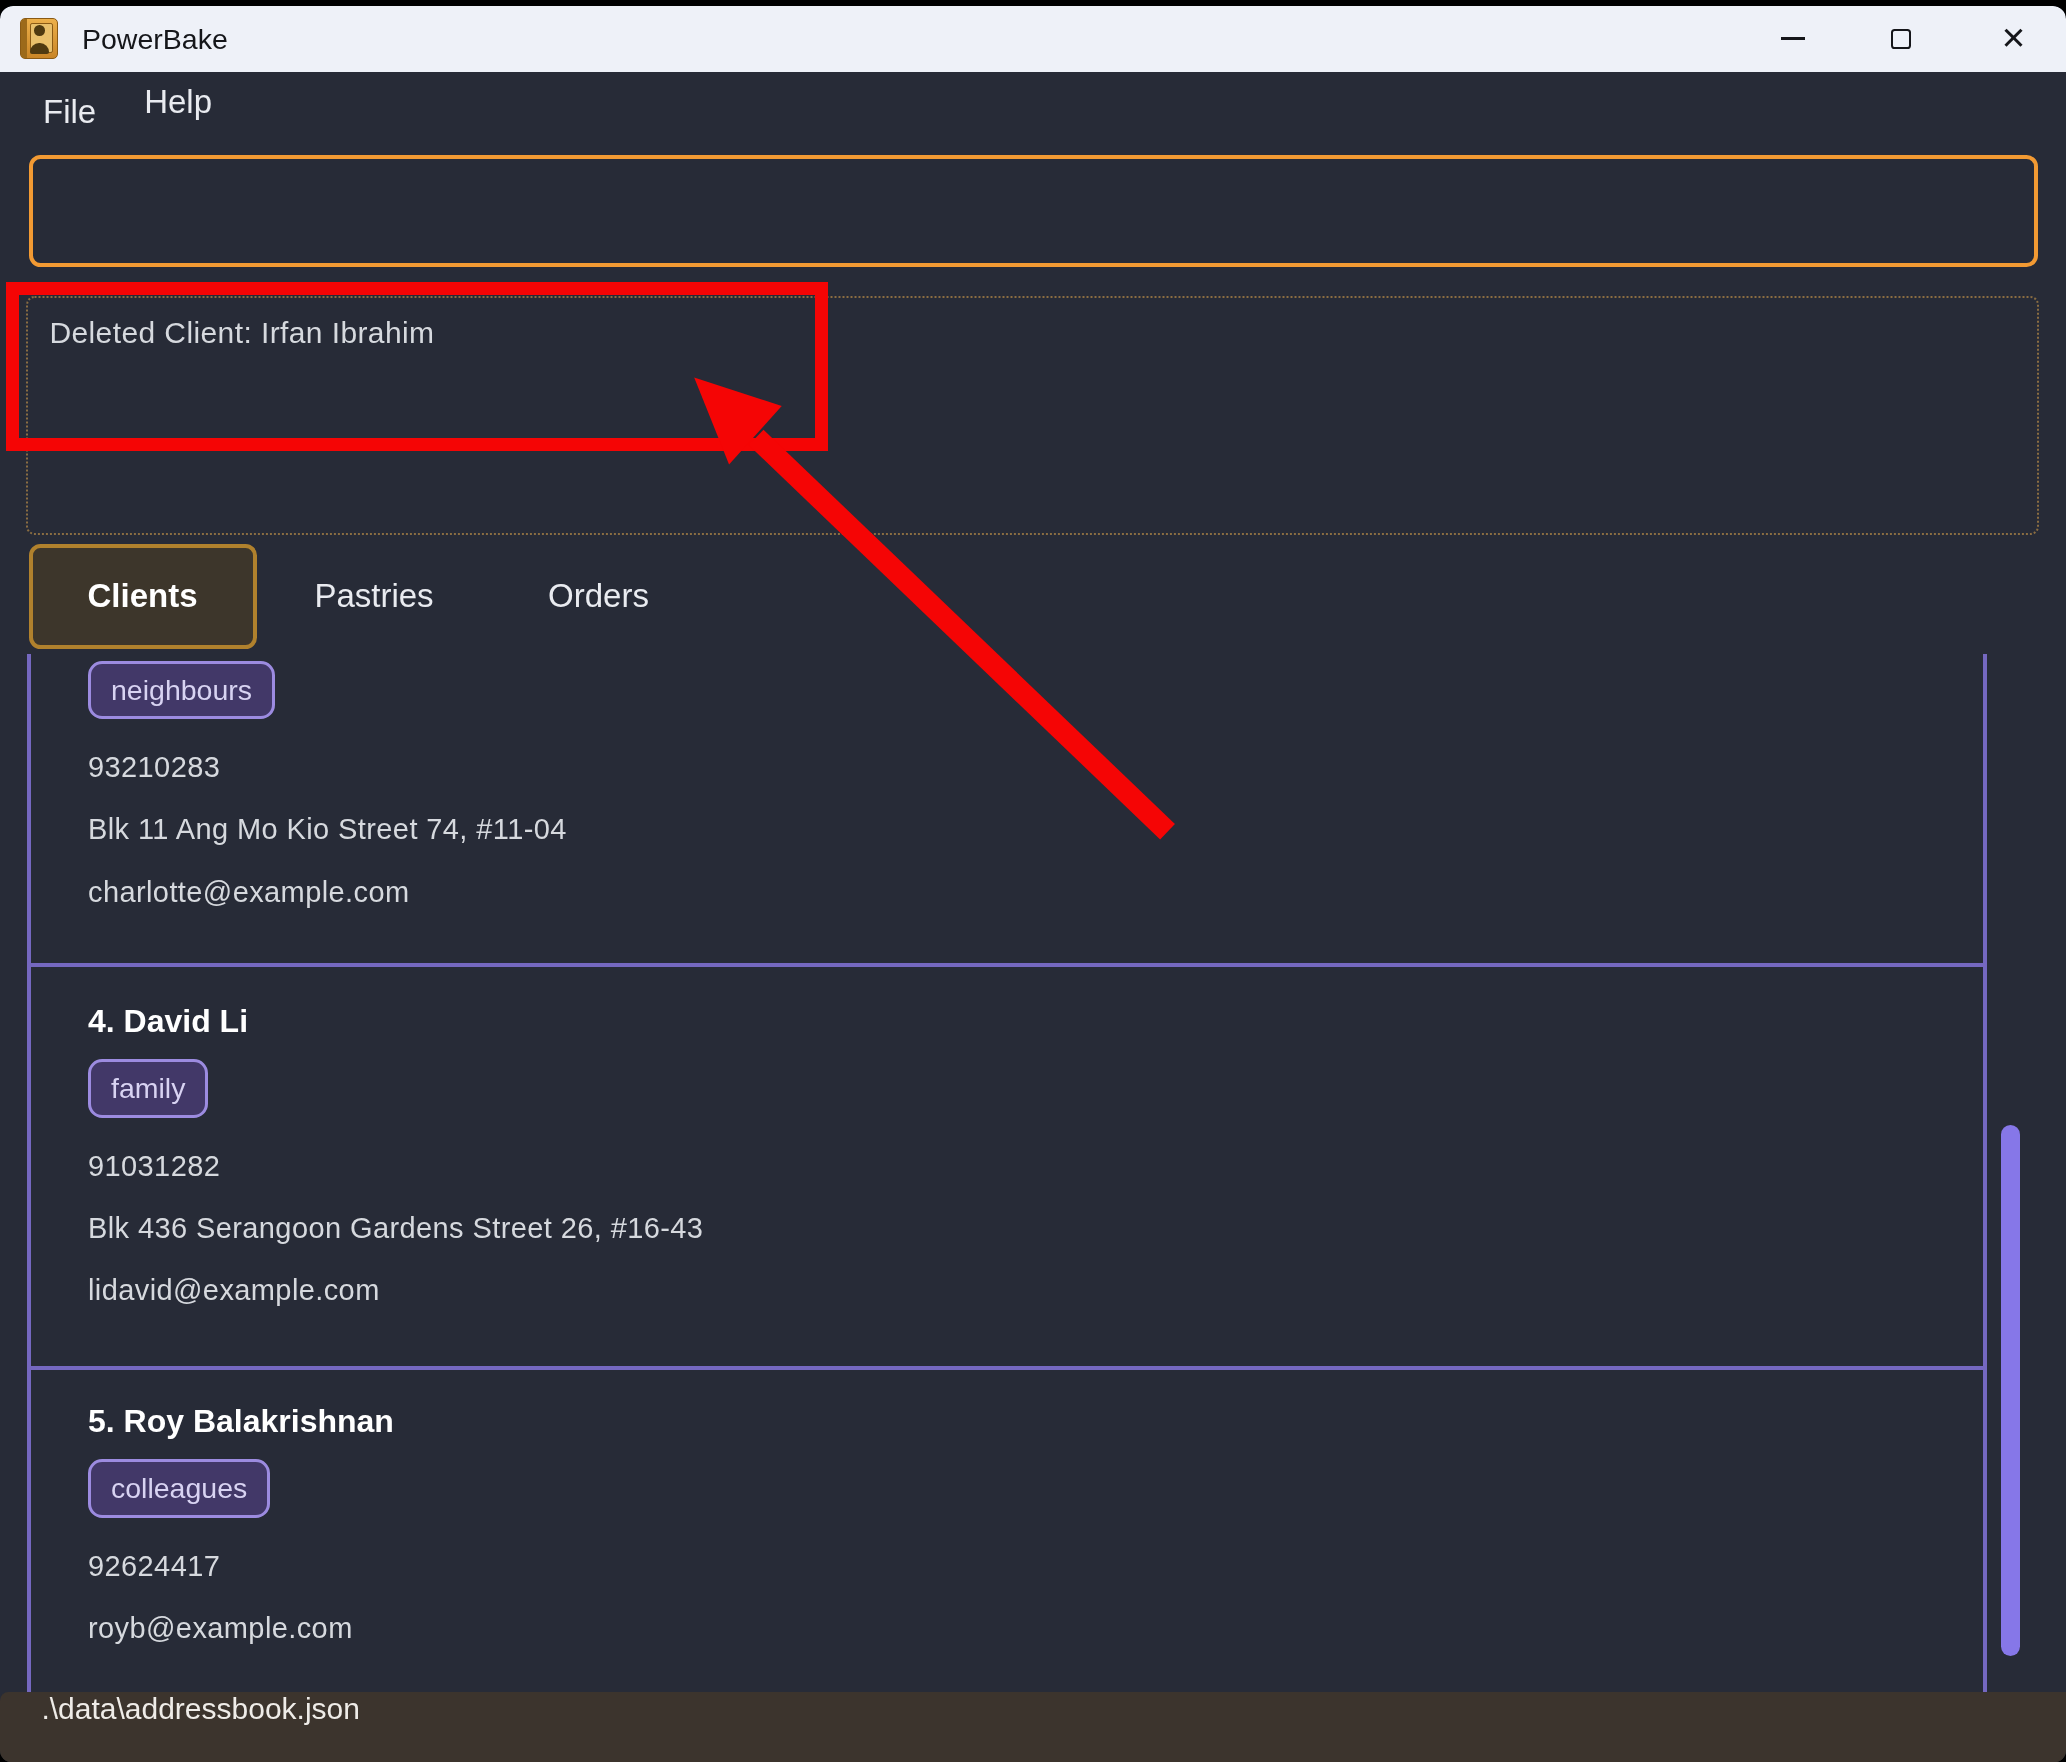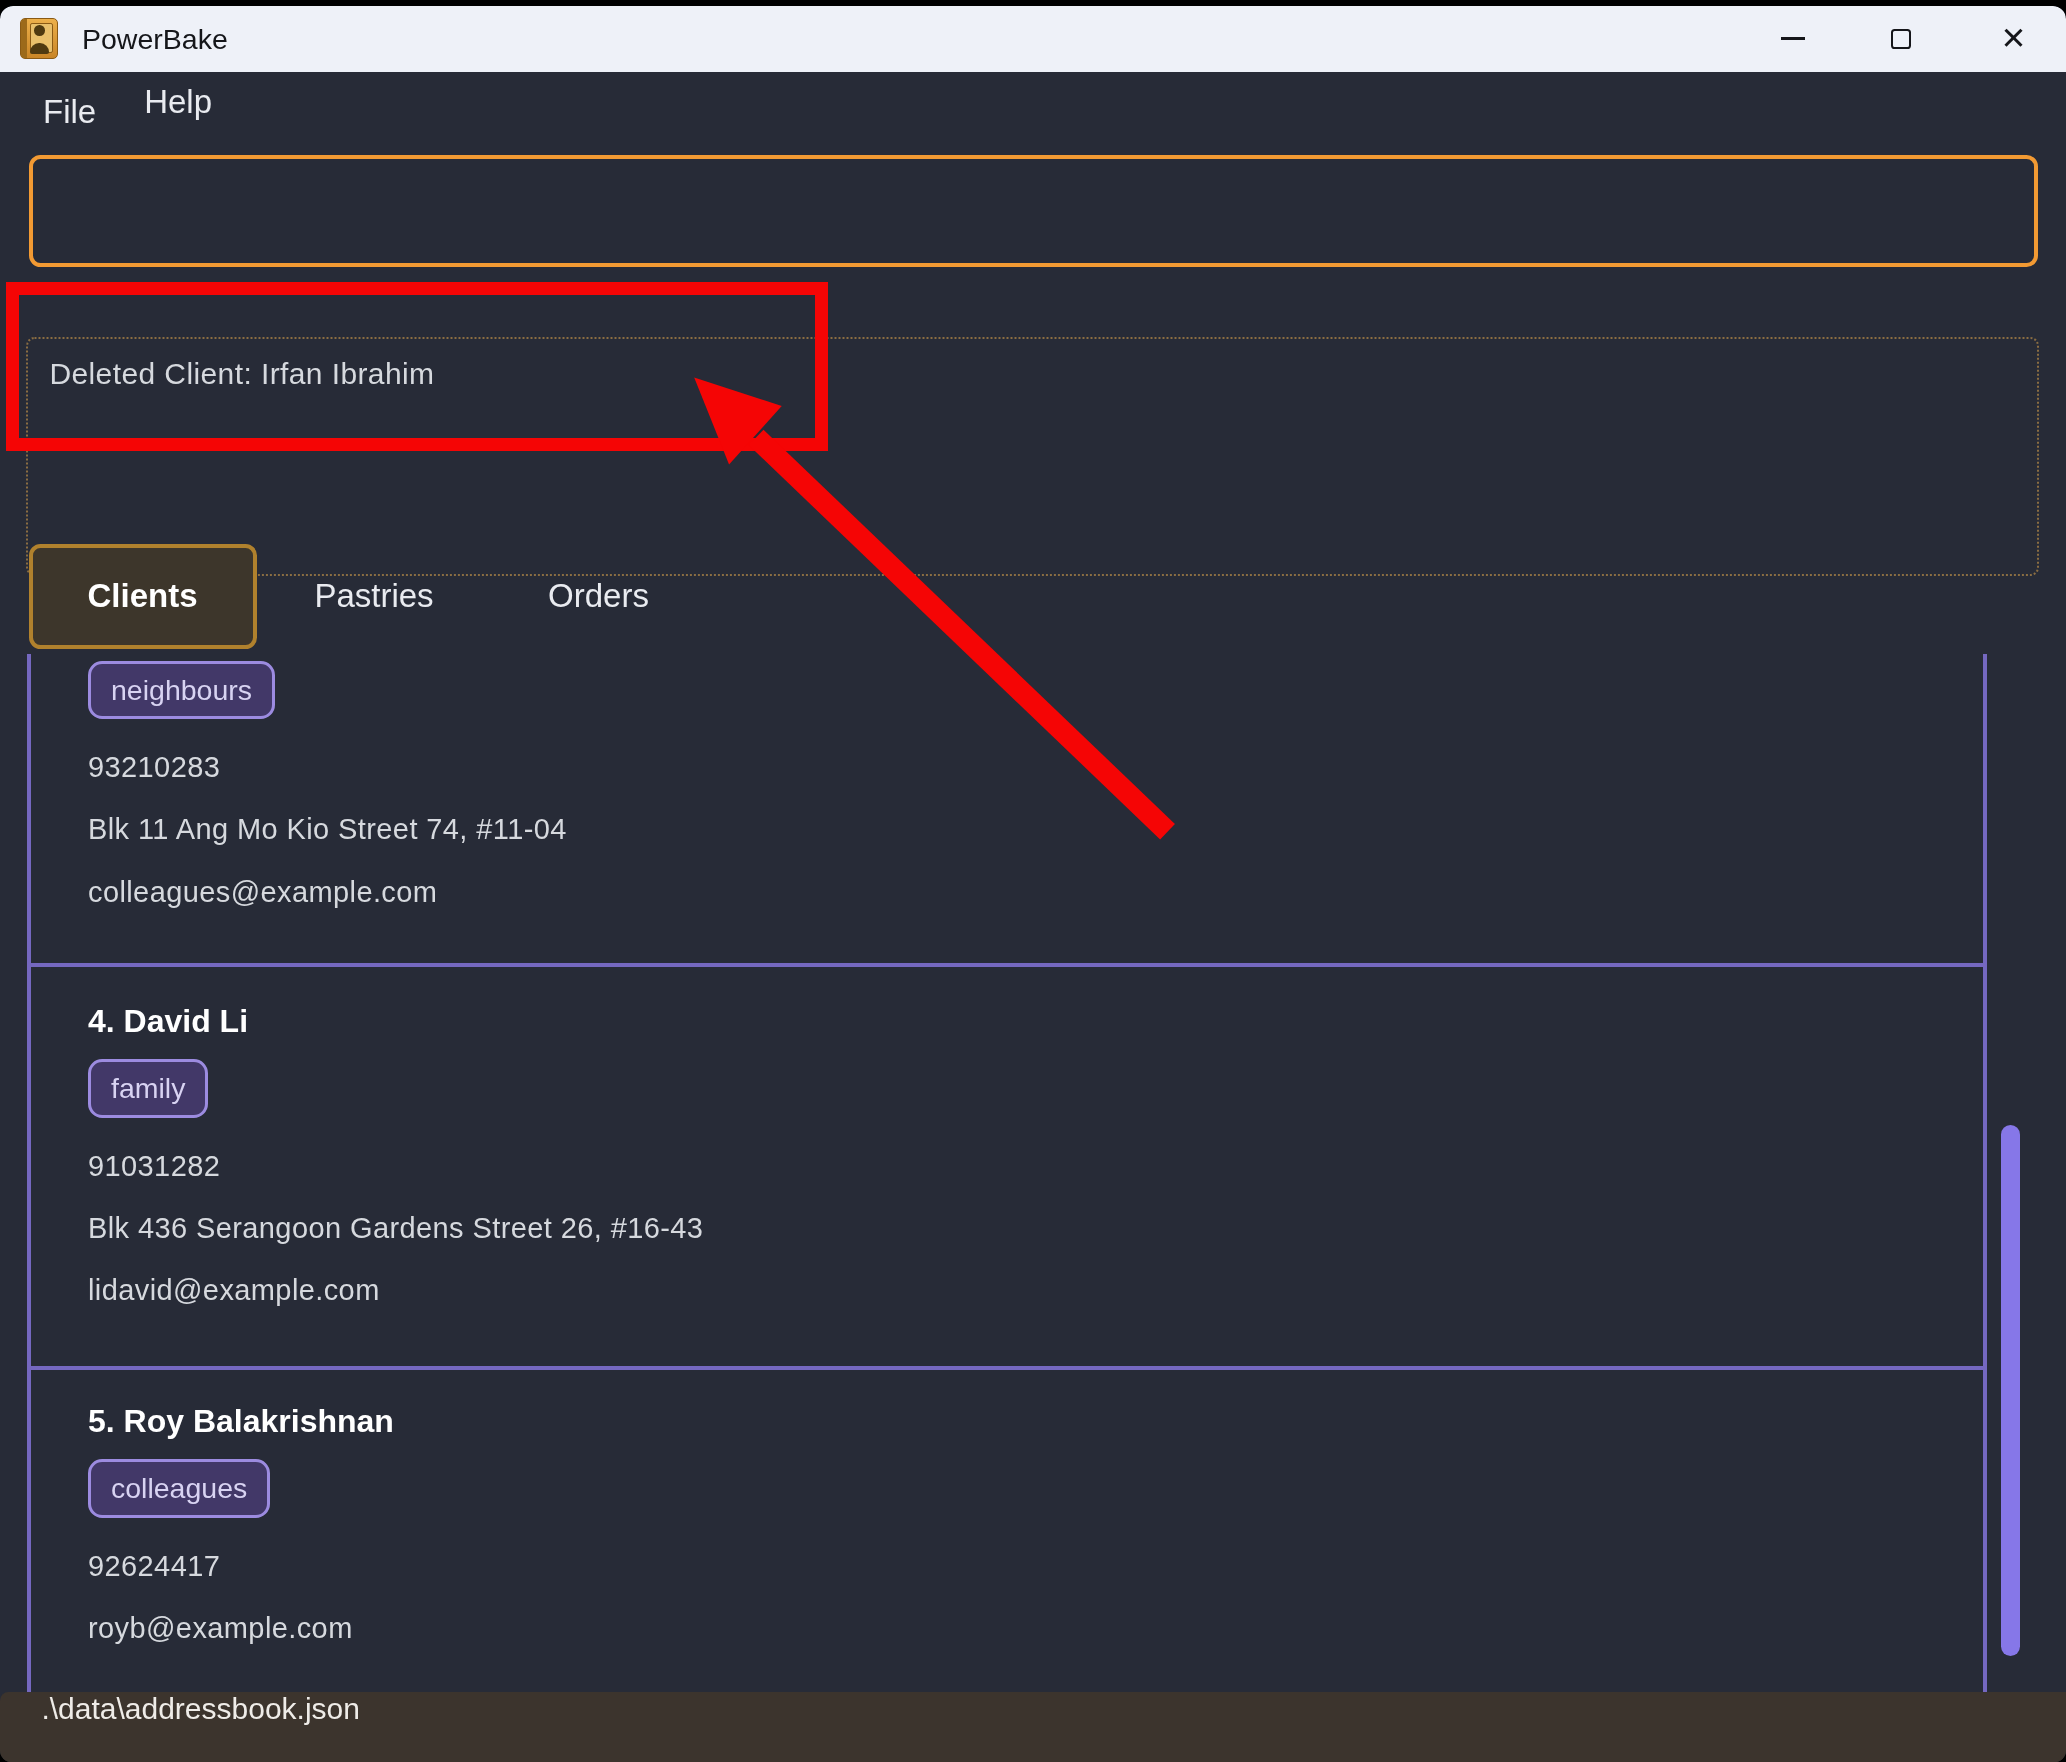--- a/index.html
+++ b/index.html
@@ -58,21 +58,21 @@
   .menu-item:first-child{padding-left:43px;margin-top:20px;}
 
   
   .command-box{position:absolute;left:28.5px;top:149px;width:2009px;height:112px;
     background:transparent;border:4.3px solid var(--accent-orange);border-radius:11.4px;
     color:var(--text);font-size:31px;font-family:"Liberation Sans",sans-serif;
     padding:0 21.4px;outline:none;}
 
   
   .result-display{position:absolute;left:26px;top:290px;width:2013px;height:239px;
-    border:2.1px dotted var(--dotted-border);border-radius:8.5px;z-index:1;margin-top:41px;}
+    border:2.1px dotted var(--dotted-border);border-radius:8.5px;z-index:1;}
   .result-text{position:absolute;left:21.4px;top:18.5px;font-size:30px;font-weight:300;
     color:var(--text);letter-spacing:0.4px;}
 
   
   .annotation-rect{position:absolute;left:6.4px;top:276px;width:822px;height:169px;
     border:13px solid var(--annotation);z-index:6;}
   .annotation-arrow{position:absolute;left:0;top:0;z-index:7;pointer-events:none;}
 
   
   .tab-clients{position:absolute;left:28.5px;top:538px;width:228px;height:105px;
@@ -157,21 +157,21 @@
   <div class="list-right-line"></div>
   <div class="divider divider-1"></div>
   <div class="divider divider-2"></div>
 
   <div class="client-card card-1">
     <div class="tag-row">
       <span class="tag">neighbours</span>
     </div>
     <div class="client-line client-phone">93210283</div>
     <div class="client-line client-address">Blk 11 Ang Mo Kio Street 74, #11-04</div>
-    <div class="client-line client-email">colleagues@example.com</div>
+    <div class="client-line client-email">charlotte@example.com</div>
   </div>
 
   <div class="client-card card-2">
     <div class="client-name">4. David Li</div>
     <div class="tag-row">
       <span class="tag">family</span>
     </div>
     <div class="client-line client-phone">91031282</div>
     <div class="client-line client-address">Blk 436 Serangoon Gardens Street 26, #16-43</div>
     <div class="client-line client-email">lidavid@example.com</div>

